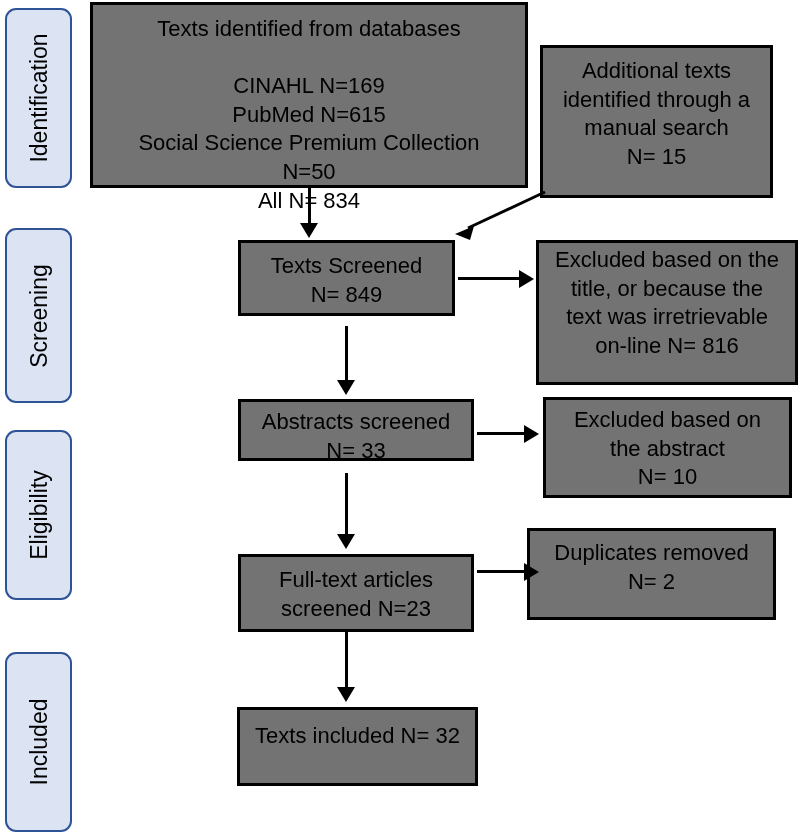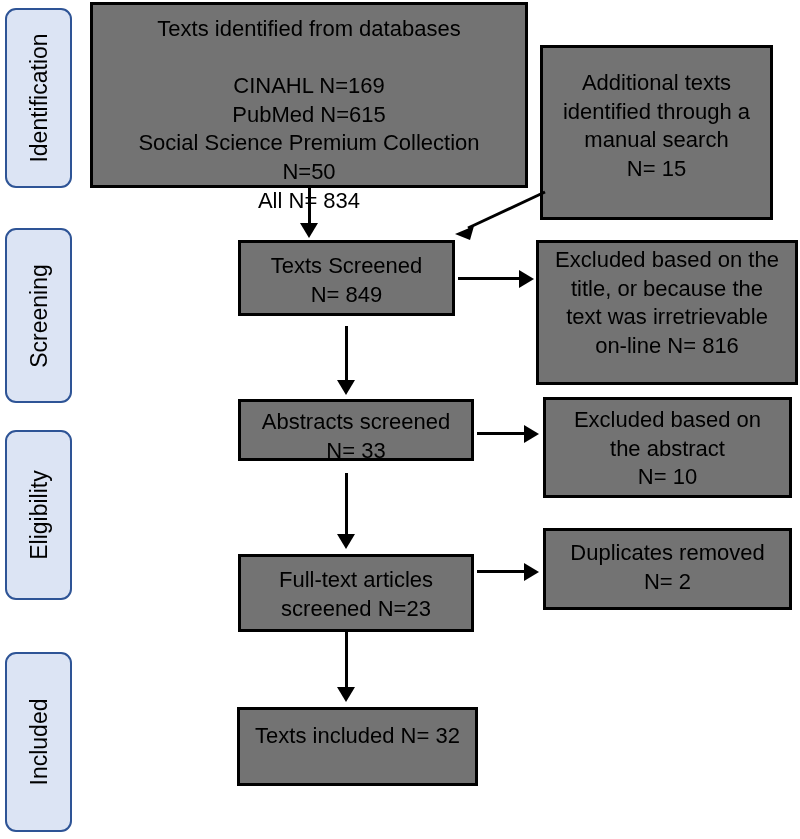--- a/index.html
+++ b/index.html
@@ -103,21 +103,21 @@
 
   <div class="fbox" style="left:90px; top:2px; width:438px; height:186px; padding:10px 16px;">
     <div class="ftext">Texts identified from databases
 
 CINAHL N=169
 PubMed N=615
 Social Science Premium Collection N=50
 All N= 834</div>
   </div>
 
-  <div class="fbox" style="left:540px; top:45px; width:233px; height:175px; padding:21px 13px;">
+  <div class="fbox" style="left:540px; top:45px; width:233px; height:153px; padding:9px 13px;">
     <div class="ftext">Additional texts
 identified through a
 manual search
 N= 15</div>
   </div>
 
   <div class="fbox" style="left:238px; top:240px; width:217px; height:76px; padding:9px 14px;">
     <div class="ftext">Texts Screened
 N= 849</div>
   </div>
@@ -133,21 +133,21 @@
     <div class="ftext">Abstracts screened
 N= 33</div>
   </div>
 
   <div class="fbox" style="left:543px; top:397px; width:249px; height:101px; padding:6px 13px;">
     <div class="ftext">Excluded based on
 the abstract
 N= 10</div>
   </div>
 
-  <div class="fbox" style="left:543px; top:528px; width:249px; height:82px; padding:8px 13px;">
+  <div class="fbox" style="left:527px; top:528px; width:249px; height:92px; padding:8px 13px;">
     <div class="ftext">Duplicates removed
 N= 2</div>
   </div>
 
   <div class="fbox" style="left:238px; top:554px; width:236px; height:78px; padding:9px 14px;">
     <div class="ftext">Full-text articles
 screened N=23</div>
   </div>
 
   <div class="fbox" style="left:237px; top:707px; width:241px; height:79px; padding:12px 14px;">

